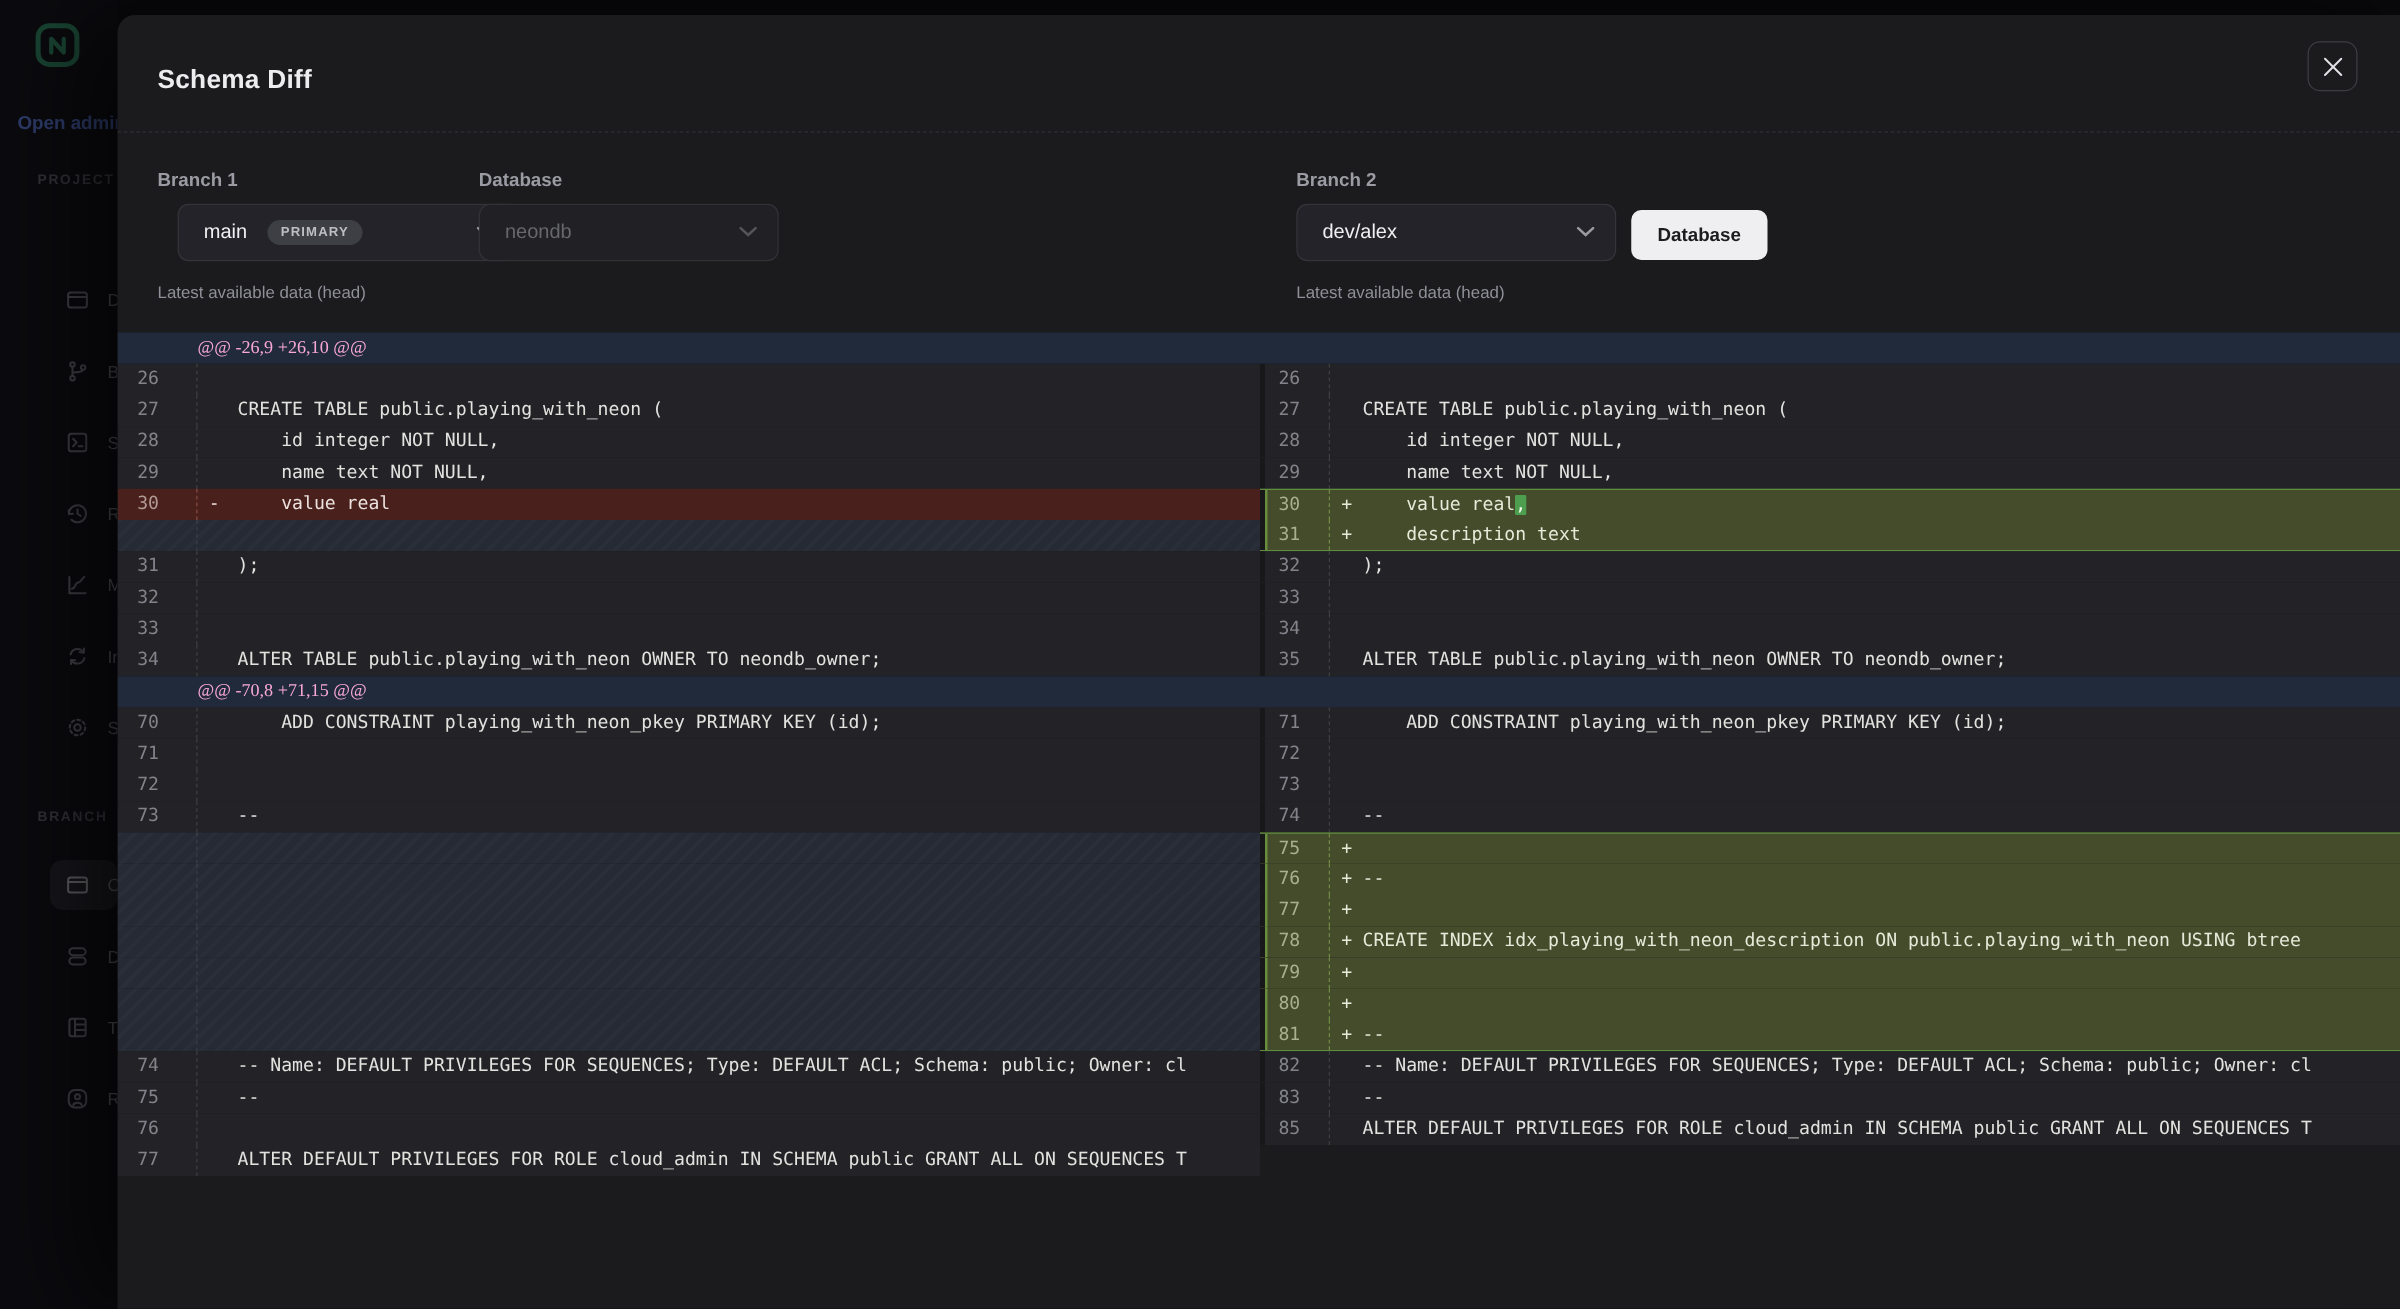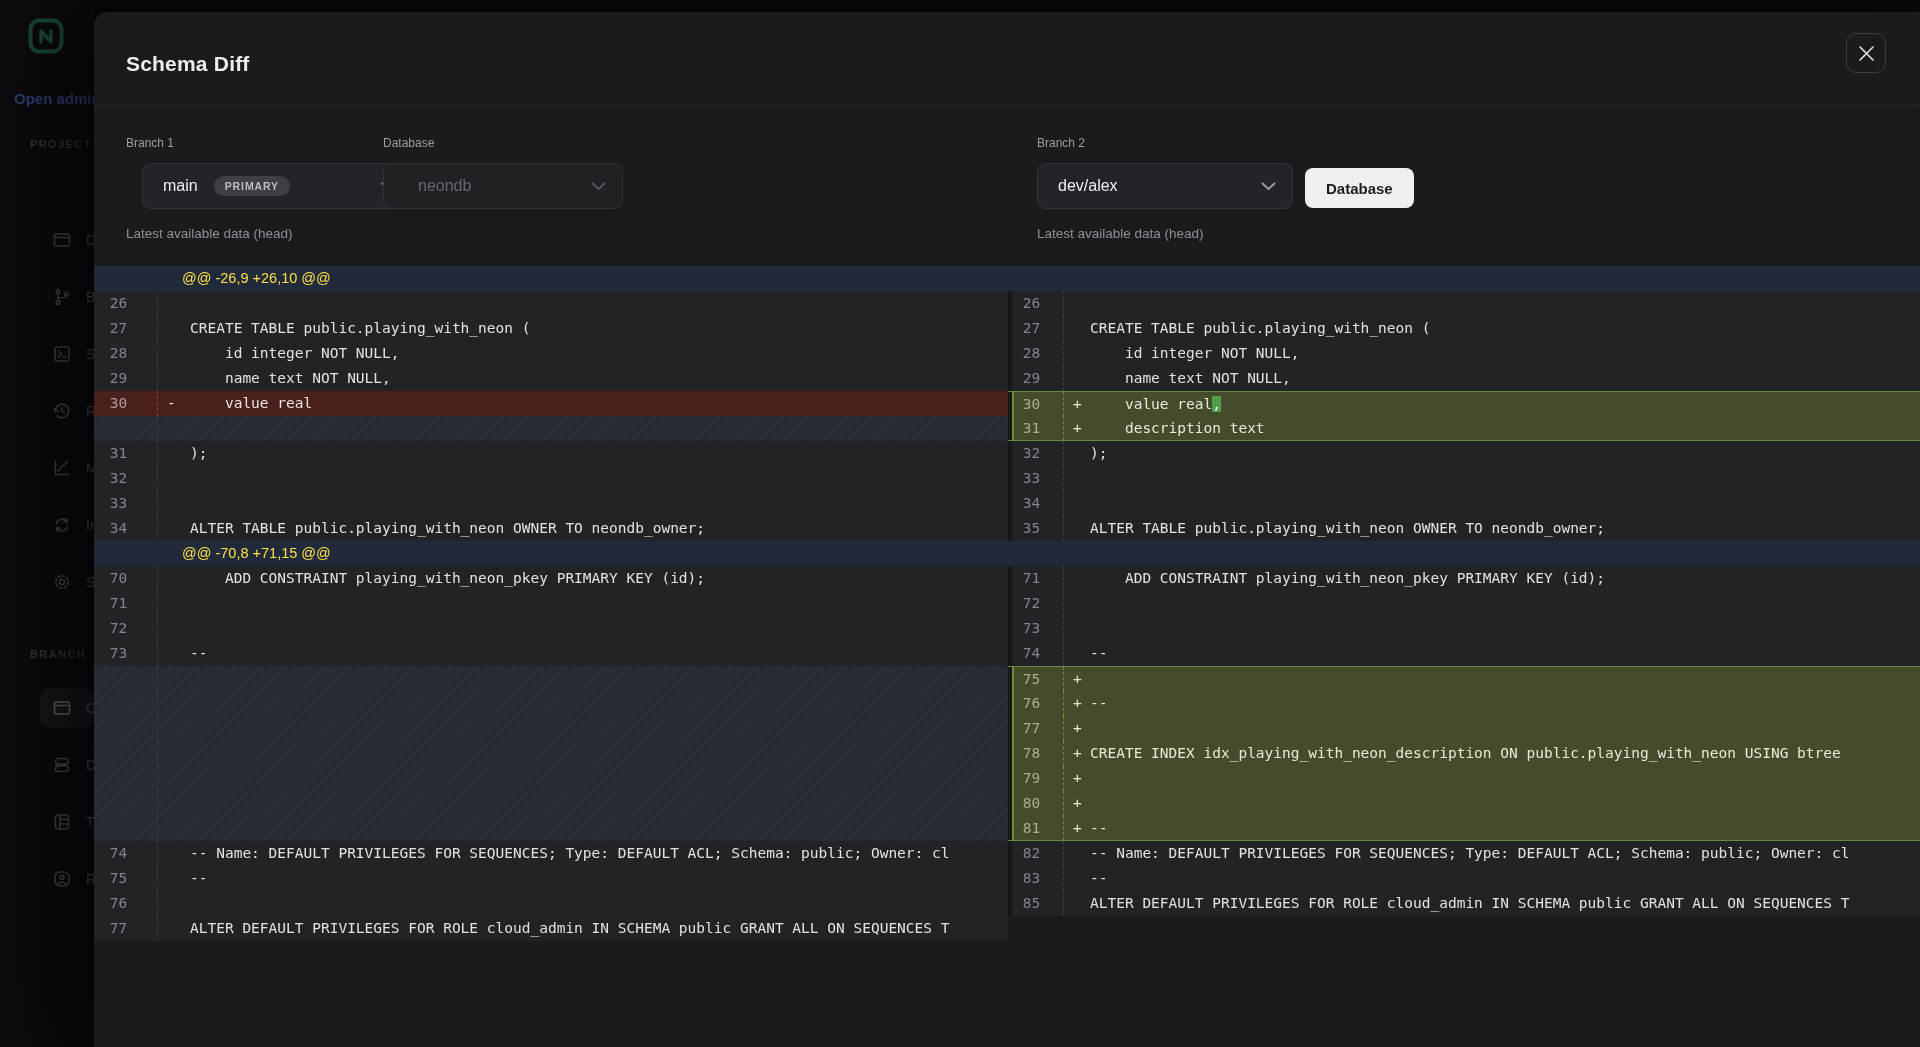--- a/index.html
+++ b/index.html
@@ -23,27 +23,27 @@
 
   
   .modal{position:absolute;left:94px;top:12px;width:1826px;height:1035px;background:#1b1b1e;
     border-top-left-radius:14px;z-index:10;box-shadow:-30px 0 80px rgba(0,0,0,.65);overflow:hidden;}
   .modal-title{position:absolute;left:32px;top:40px;font-size:21px;font-weight:600;color:#ededf0;letter-spacing:.2px;text-align:center;}
   .close-btn{position:absolute;top:21px;right:34px;width:40px;height:40px;border:1px solid #3c3c42;
     border-radius:10px;display:flex;align-items:center;justify-content:center;color:#e2e2e6;
     font-size:20px;line-height:1;cursor:pointer;background:transparent;}
   .header-divider{position:absolute;left:0;top:93px;width:1826px;border-top:1px dashed #2e2e34;}
 
-  .ctl-label{position:absolute;top:124px;font-size:12px;color:#9b9ba3;}
+  .ctl-label{position:absolute;top:124px;font-size:15px;color:#9b9ba3;font-weight:bold;}
   .select{position:absolute;top:151px;height:46px;background:#232329;border:1px solid rgba(255,255,255,.08);
     border-radius:9px;display:flex;align-items:center;padding:0 16px 0 20px;cursor:pointer;}
   .select .val{font-size:16px;color:#f0f0f2;}
   .select .chev{margin-left:auto;}
   .select.disabled{background:#202025;cursor:default;}
-  .select.disabled .val{color:#67676e;margin-left:14px;}
+  .select.disabled .val{color:#67676e;}
   .badge{background:#3e3e45;color:#bdbdc5;font-size:10.5px;font-weight:700;letter-spacing:.9px;
     border-radius:999px;padding:4px 11px;margin-left:16px;}
   .hint{position:absolute;top:214px;font-size:13.5px;color:#8f8f98;}
   .compare-btn{position:absolute;left:1211px;top:156px;height:40px;padding:0 21px;background:#efeff1;
     color:#1c1c1f;font-size:15px;font-weight:600;border:none;border-radius:8px;cursor:pointer;
     font-family:"Liberation Sans",sans-serif;}
 
   
   .diff{position:absolute;left:0;top:254px;width:1826px;height:675px;}
   .strip{position:absolute;left:0;right:0;height:25px;background:#202a3b;}
@@ -53,22 +53,22 @@
   .drow{display:flex;height:25px;font-family:"DejaVu Sans Mono","Liberation Mono",monospace;
     font-size:14.5px;line-height:25px;background:#232327;}
   .drow .gut{flex:0 0 64px;text-align:center;padding-right:14px;color:#83838b;
     border-right:1px dashed rgba(255,255,255,.13);}
   .pane-right .drow .gut{flex:0 0 56px;padding-left:4px;padding-right:12px;}
   .pane-right .drow{box-shadow:inset 4px 0 0 #18181b;}
   .pane-right .drow.hunk{box-shadow:none;}
   .drow .code{flex:1;position:relative;padding-left:32px;white-space:pre;overflow:hidden;color:#e2e2df;}
   .pane-right .drow .code{padding-left:26px;}
   .drow .code .marker{position:absolute;left:9px;top:0;}
-  .drow.hunk{background:transparent;color:#fde047;padding-left:88px;white-space:pre;
-    font-family:Liberation Sans, sans-serif;font-size:14.5px;line-height:25px;display:block;}
+  .drow.hunk{background:transparent;color:#f9a8d4;padding-left:64px;white-space:pre;
+    font-family:Liberation Serif, serif;font-size:14.5px;line-height:25px;display:block;}
   .drow.spacer{background:#262a35 repeating-linear-gradient(135deg,rgba(255,255,255,.02) 0 3px,transparent 3px 9px);}
   .drow.spacer .gut{border-right-color:rgba(255,255,255,.09);}
   .drow.del{background:#4a201d;}
   .drow.del .gut{color:#b39b95;border-right-color:rgba(220,140,120,.4);}
   .drow.del .code{color:#ece2de;}
   .drow.add{background:#444c2b;}
   .drow.add .gut{color:#a8b08f;border-right-color:rgba(150,190,90,.55);}
   .drow.add .code{color:#e6ead9;}
   .pane-right .drow.add{box-shadow:inset 4px 0 0 #18181b, inset 6px 0 0 rgba(120,170,70,.7);}
   .drow.add.edge-top{border-top:1px solid #5f8d3f;line-height:24px;}

